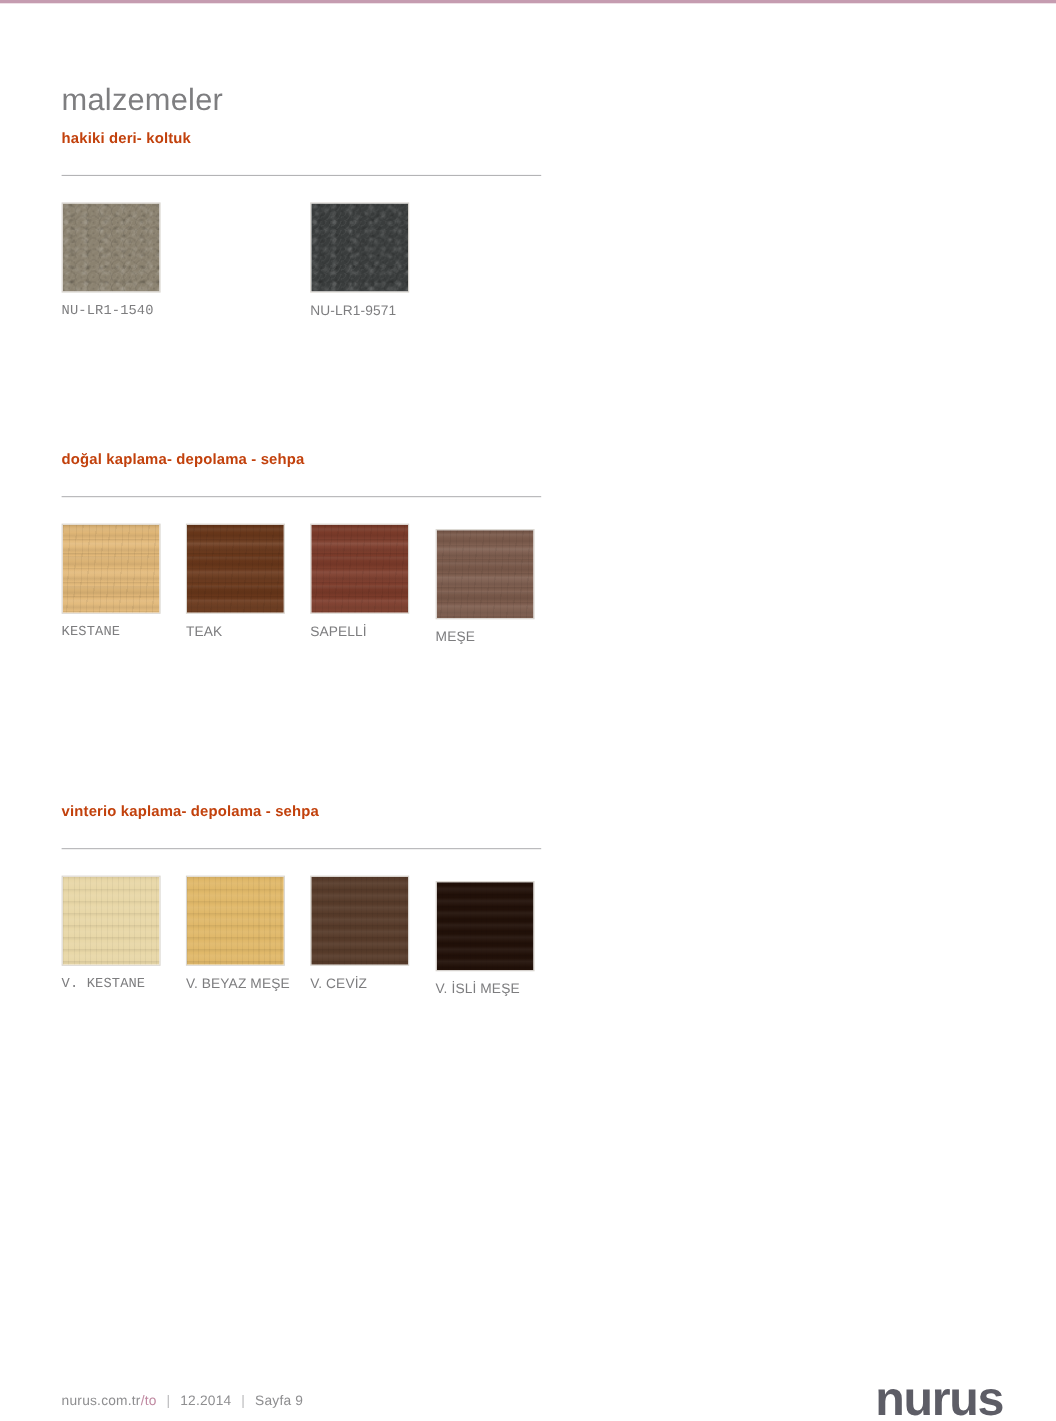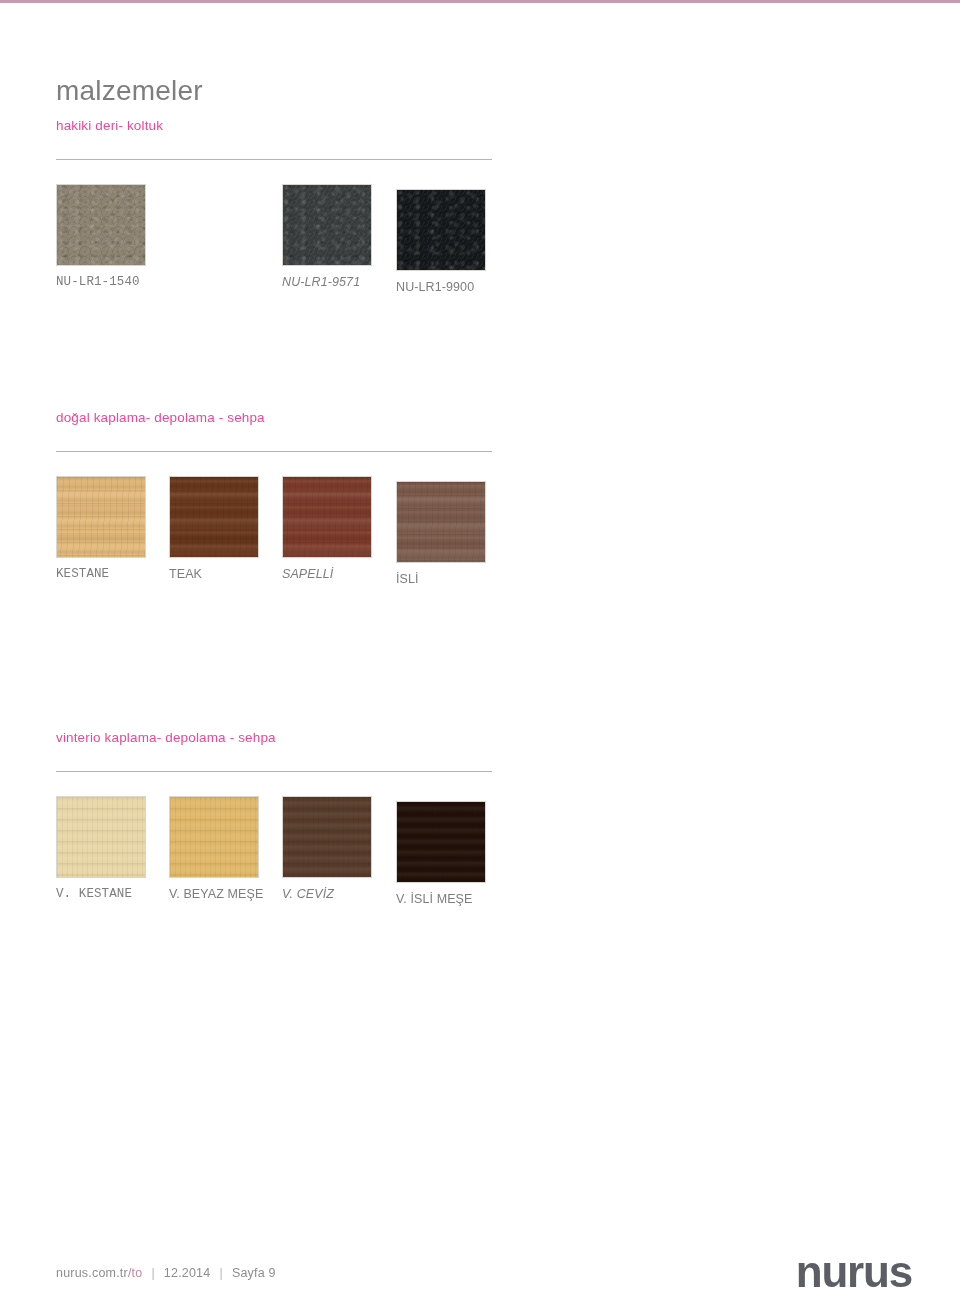--- a/index.html
+++ b/index.html
@@ -47,23 +47,23 @@
   .section { position: absolute; left: 0; width: 960px; }
   #sec-leather  { top: 118px; }
   #sec-natural  { top: 410px; }
   #sec-vinterio { top: 730px; }
 
   .section-title {
     position: absolute;
     left: 56px;
     top: 0;
     font-size: 13.5px;
-    font-weight: 400;
+    font-weight: 700;
     letter-spacing: 0.15px;
-    color: #ec4899;
+    color: #c2410c;
     white-space: nowrap;
   }
 
   .section-rule {
     position: absolute;
     left: 56px;
     top: 41px;
     width: 436px;
     height: 1px;
     background: #b4b4b6;
@@ -77,21 +77,21 @@
     width: 470px;
     height: 120px;
   }
   .swatch-cell {
     position: absolute;
     top: 0;
     width: 113px;
   }
   .swatch-cell.c0 { left: 0px; font-family: Liberation Mono, monospace;   }
   .swatch-cell.c1 { left: 113px; }
-  .swatch-cell.c2 { left: 226px; font-style: italic; }
+  .swatch-cell.c2 { left: 226px; }
   .swatch-cell.c3 { left: 340px; top: 5px; }
 
   .swatch-chip {
     width: 90px;
     height: 82px;
     border: 1px solid #d9d5cf;
     box-sizing: border-box;
     position: relative;
     overflow: hidden;
   }
@@ -212,26 +212,20 @@
       </div>
 
 
       <div class="swatch-cell c2">
         <div class="swatch-chip">
           <div class="grain tex-leather" style="background-color: rgb(58, 61, 61);"></div>
         </div>
         <div class="swatch-label">NU-LR1-9571</div>
       </div>
 
-      <div class="swatch-cell c3">
-        <div class="swatch-chip">
-          <div class="grain tex-leather" style="background-color: rgb(21, 24, 26);"></div>
-        </div>
-        <div class="swatch-label">NU-LR1-9900</div>
-      </div>
 
     </div>
   </section>
 
   <section class="section" id="sec-natural">
     <div class="section-title">doğal kaplama- depolama - sehpa</div>
     <div class="section-rule"></div>
     <div class="swatch-row">
 
       <div class="swatch-cell c0">
@@ -252,21 +246,21 @@
         <div class="swatch-chip">
           <div class="grain tex-wood" style="background-color: rgb(105, 55, 26);"></div>
         </div>
         <div class="swatch-label">TEAK</div>
       </div>
 
       <div class="swatch-cell c3">
         <div class="swatch-chip">
           <div class="grain tex-wood" style="background-color: rgb(124, 91, 76);"></div>
         </div>
-        <div class="swatch-label">İSLİ</div>
+        <div class="swatch-label">MEŞE</div>
       </div>
 
     </div>
   </section>
 
   <section class="section" id="sec-vinterio">
     <div class="section-title">vinterio kaplama- depolama - sehpa</div>
     <div class="section-rule"></div>
     <div class="swatch-row">
 

